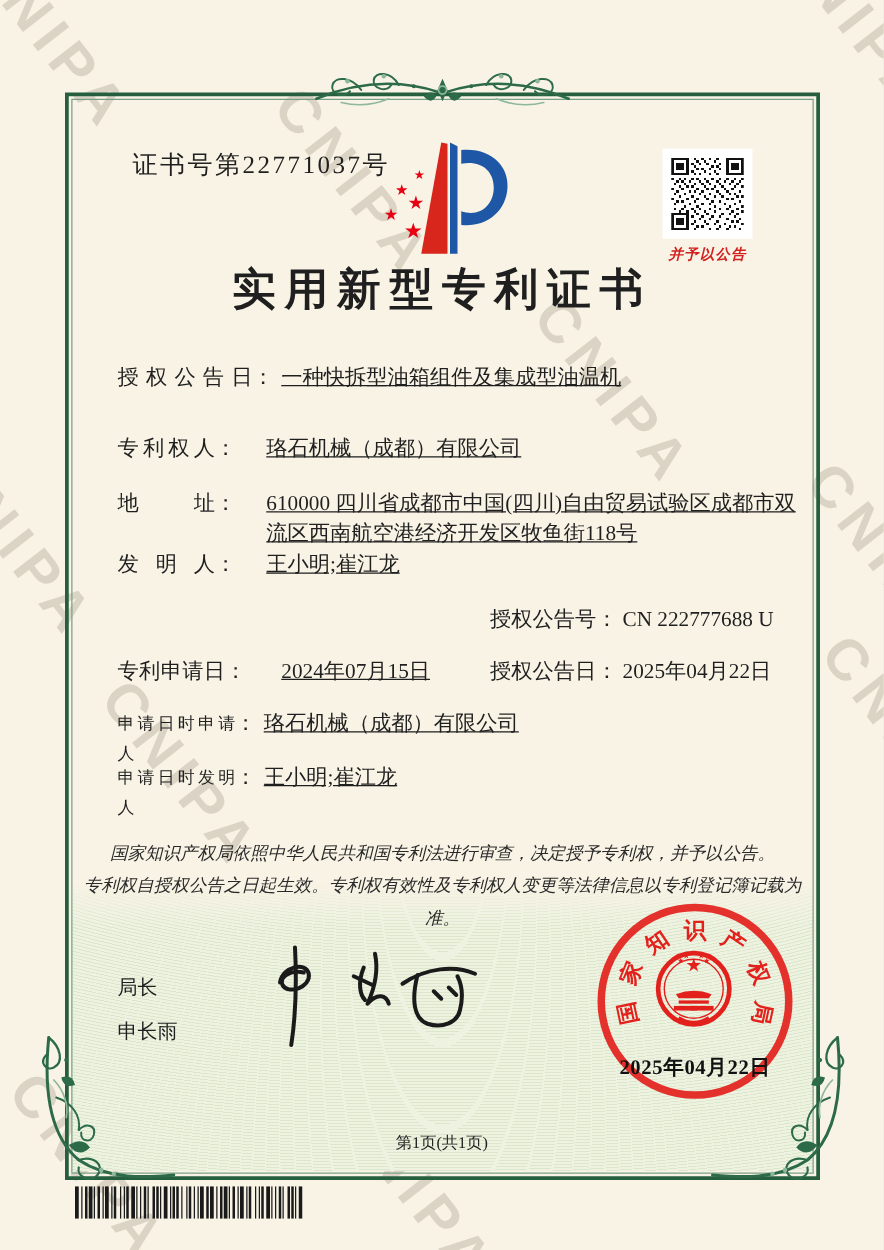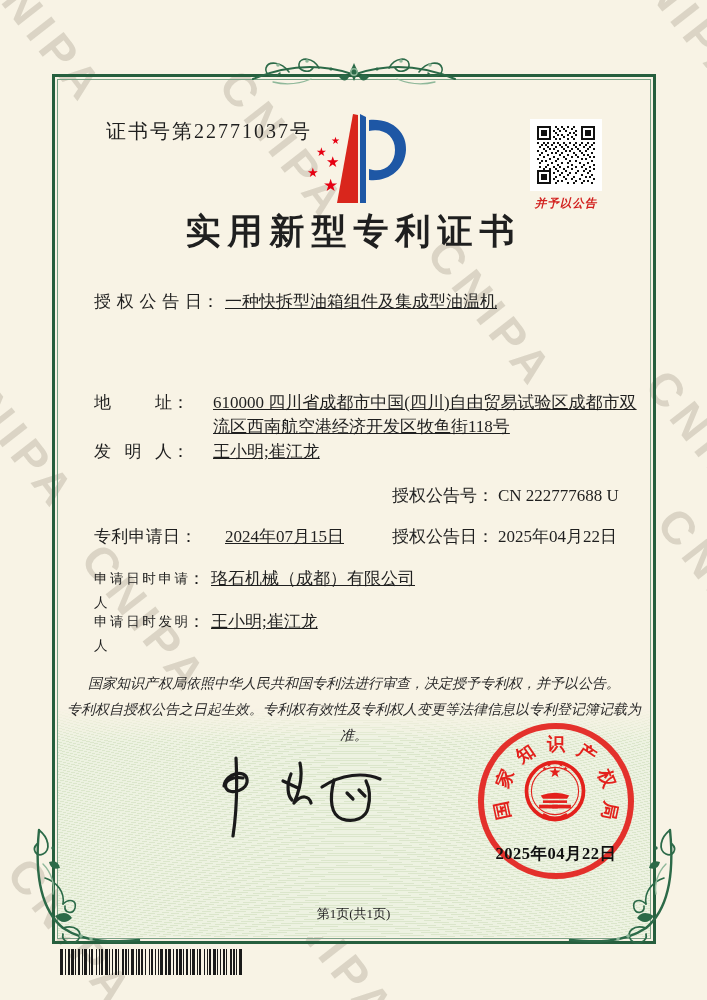--- a/index.html
+++ b/index.html
@@ -200,20 +200,23 @@
       </g>
     </svg>
   </div>
   <div class="qr-label">并予以公告</div>
 
   <div class="title">实用新型专利证书</div>
 
   <div class="field fy1">
     <span class="lbl w6">授权公告日</span><span class="colon">：</span><span class="val">一种快拆型油箱组件及集成型油温机</span>
   </div>
+  <div class="field fy2">
+    <span class="lbl w4">专利权人</span><span class="colon">：</span><span class="val" style="margin-left:24px">珞石机械（成都）有限公司</span>
+  </div>
   <div class="field fy3">
     <span class="lbl w4">地址</span><span class="colon">：</span><span class="val" style="margin-left:24px;width:440px">610000 四川省成都市中国(四川)自由贸易试验区成都市双流区西南航空港经济开发区牧鱼街118号</span>
   </div>
   <div class="field fy4">
     <span class="lbl w4">发明人</span><span class="colon">：</span><span class="val" style="margin-left:24px">王小明;崔江龙</span>
   </div>
   <div class="rcol ry5">
     <span>授权公告号</span><span class="colon">：</span><span style="margin-left:4px">CN 222777688 U</span>
   </div>
   <div class="field fy6">
@@ -227,20 +230,24 @@
   </div>
   <div class="field fy8">
     <span class="lbl w7">申请日时发明人</span><span class="colon">：</span><span class="val">王小明;崔江龙</span>
   </div>
 
   <div class="statement">
     <div>国家知识产权局依照中华人民共和国专利法进行审查，决定授予专利权，并予以公告。</div>
     <div>专利权自授权公告之日起生效。专利权有效性及专利权人变更等法律信息以专利登记簿记载为准。</div>
   </div>
 
+  <div class="officer">
+    <div>局长</div>
+    <div>申长雨</div>
+  </div>
 
   <svg class="sign" width="200" height="95" viewBox="0 0 200 95">
     <g stroke="#1a1a1a" stroke-width="3.2" fill="none" stroke-linecap="round" stroke-linejoin="round">
       <path d="M28,38 C30,25 49,21 51,31 C53,42 34,48 30,40 C27,33 37,28 47,30"></path>
       <path d="M40,10 C41,30 41,62 37,88"></path>
       <path d="M95,26 C90,38 92,48 96,52"></path>
       <path d="M87,33 L102,40"></path>
       <path d="M104,15 C107,29 103,44 98,55 C106,46 113,48 115,55"></path>
       <path d="M126,39 C145,26 168,24 184,31"></path>
       <path d="M138,32 C133,52 135,67 146,71 C158,75 170,70 172,60 C175,48 173,39 170,33"></path>

